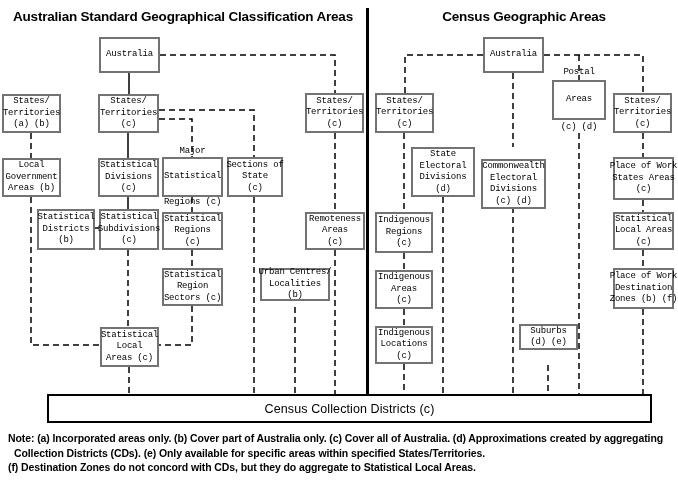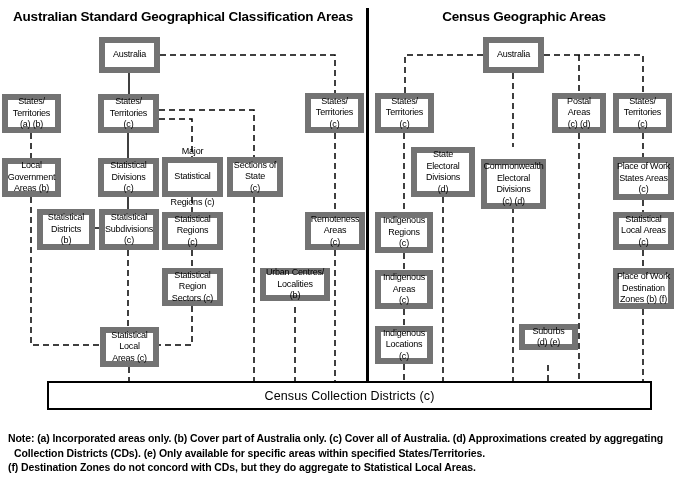--- a/index.html
+++ b/index.html
@@ -8,28 +8,28 @@
     font-family:"Liberation Sans",sans-serif;color:#000;overflow:hidden;
   }
   .title{
     position:absolute;top:9px;font-size:13.5px;font-weight:bold;
     text-align:center;letter-spacing:-0.2px;white-space:nowrap;
   }
   .title.left{left:0;width:366px;}
   .title.right{left:370px;width:308px;}
   .divider{position:absolute;left:366px;top:8px;width:3px;height:386px;background:#000;}
   .node{
-    position:absolute;box-sizing:border-box;border:6px solid #737373;background:#fff;
+    position:absolute;box-sizing:border-box;border:2px solid #737373;background:#fff;
     display:flex;flex-direction:column;justify-content:center;align-items:center;
-    font-size:9px;line-height:11.5px;text-align:right;letter-spacing:-0.2px;
+    font-size:9px;line-height:11.5px;text-align:right;letter-spacing:-0.2px;font-family:Liberation Mono, monospace;
   }
   .node .ln{white-space:nowrap;}
   svg.wires{position:absolute;left:0;top:0;}
   .ccd-bar{
-    position:absolute;left:47px;top:381px;width:605px;height:29px;box-sizing:border-box;
+    position:absolute;left:47px;top:394px;width:605px;height:29px;box-sizing:border-box;
     border:2px solid #000;background:#fff;display:flex;align-items:center;justify-content:center;
     font-size:12.5px;letter-spacing:0.1px;
   }
   .notes{position:absolute;left:8px;top:431px;width:666px;font-size:10.5px;line-height:14.5px;letter-spacing:-0.1px;}
   .notes .note-line{white-space:nowrap;font-weight:bold;}
   .notes .note-line.indent{padding-left:6px;}
 </style>
 </head>
 <body>
 
@@ -150,21 +150,21 @@
         <div class="ln">Areas (c)</div>
       </div>
       <div class="node" style="left: 483px; top: 37px; width: 61px; height: 36px;">
         <div class="ln">Australia</div>
       </div>
       <div class="node" style="left: 375px; top: 93px; width: 59px; height: 40px;">
         <div class="ln">States/</div>
         <div class="ln">Territories</div>
         <div class="ln">(c)</div>
       </div>
-      <div class="node" style="left: 552px; top: 93px; width: 54px; height: 40px;">
+      <div class="node" style="left: 552px; top: 80px; width: 54px; height: 40px; gap: 16px;">
         <div class="ln">Postal</div>
         <div class="ln">Areas</div>
         <div class="ln">(c) (d)</div>
       </div>
       <div class="node" style="left: 613px; top: 93px; width: 59px; height: 40px;">
         <div class="ln">States/</div>
         <div class="ln">Territories</div>
         <div class="ln">(c)</div>
       </div>
       <div class="node" style="left: 411px; top: 147px; width: 64px; height: 50px;">

